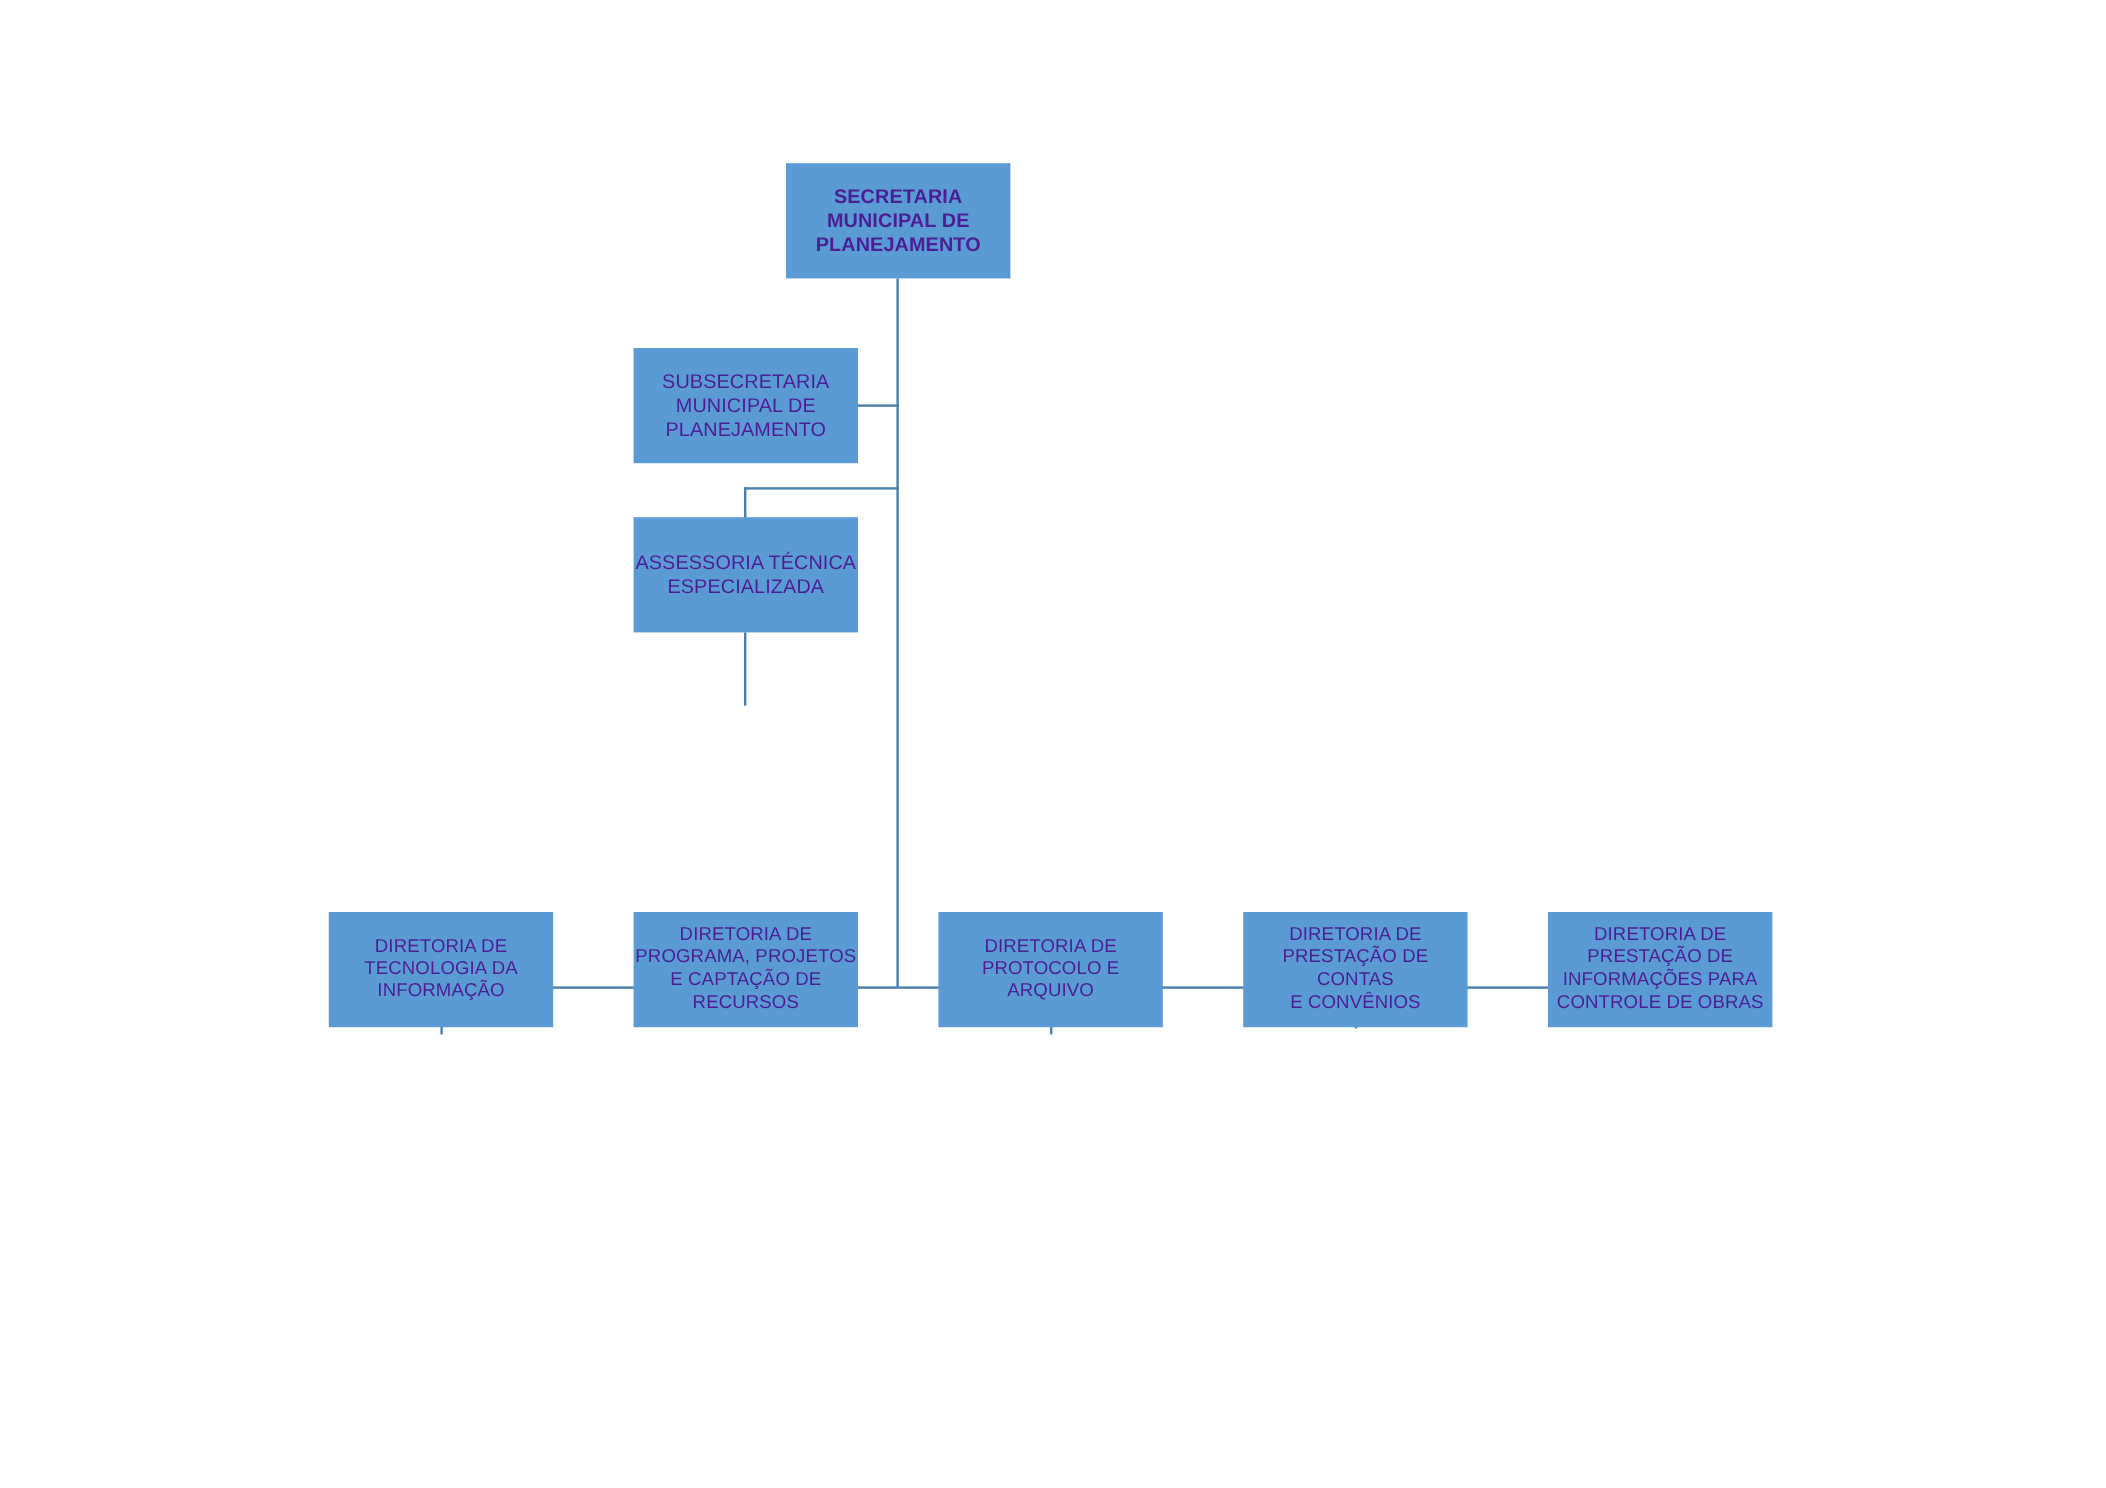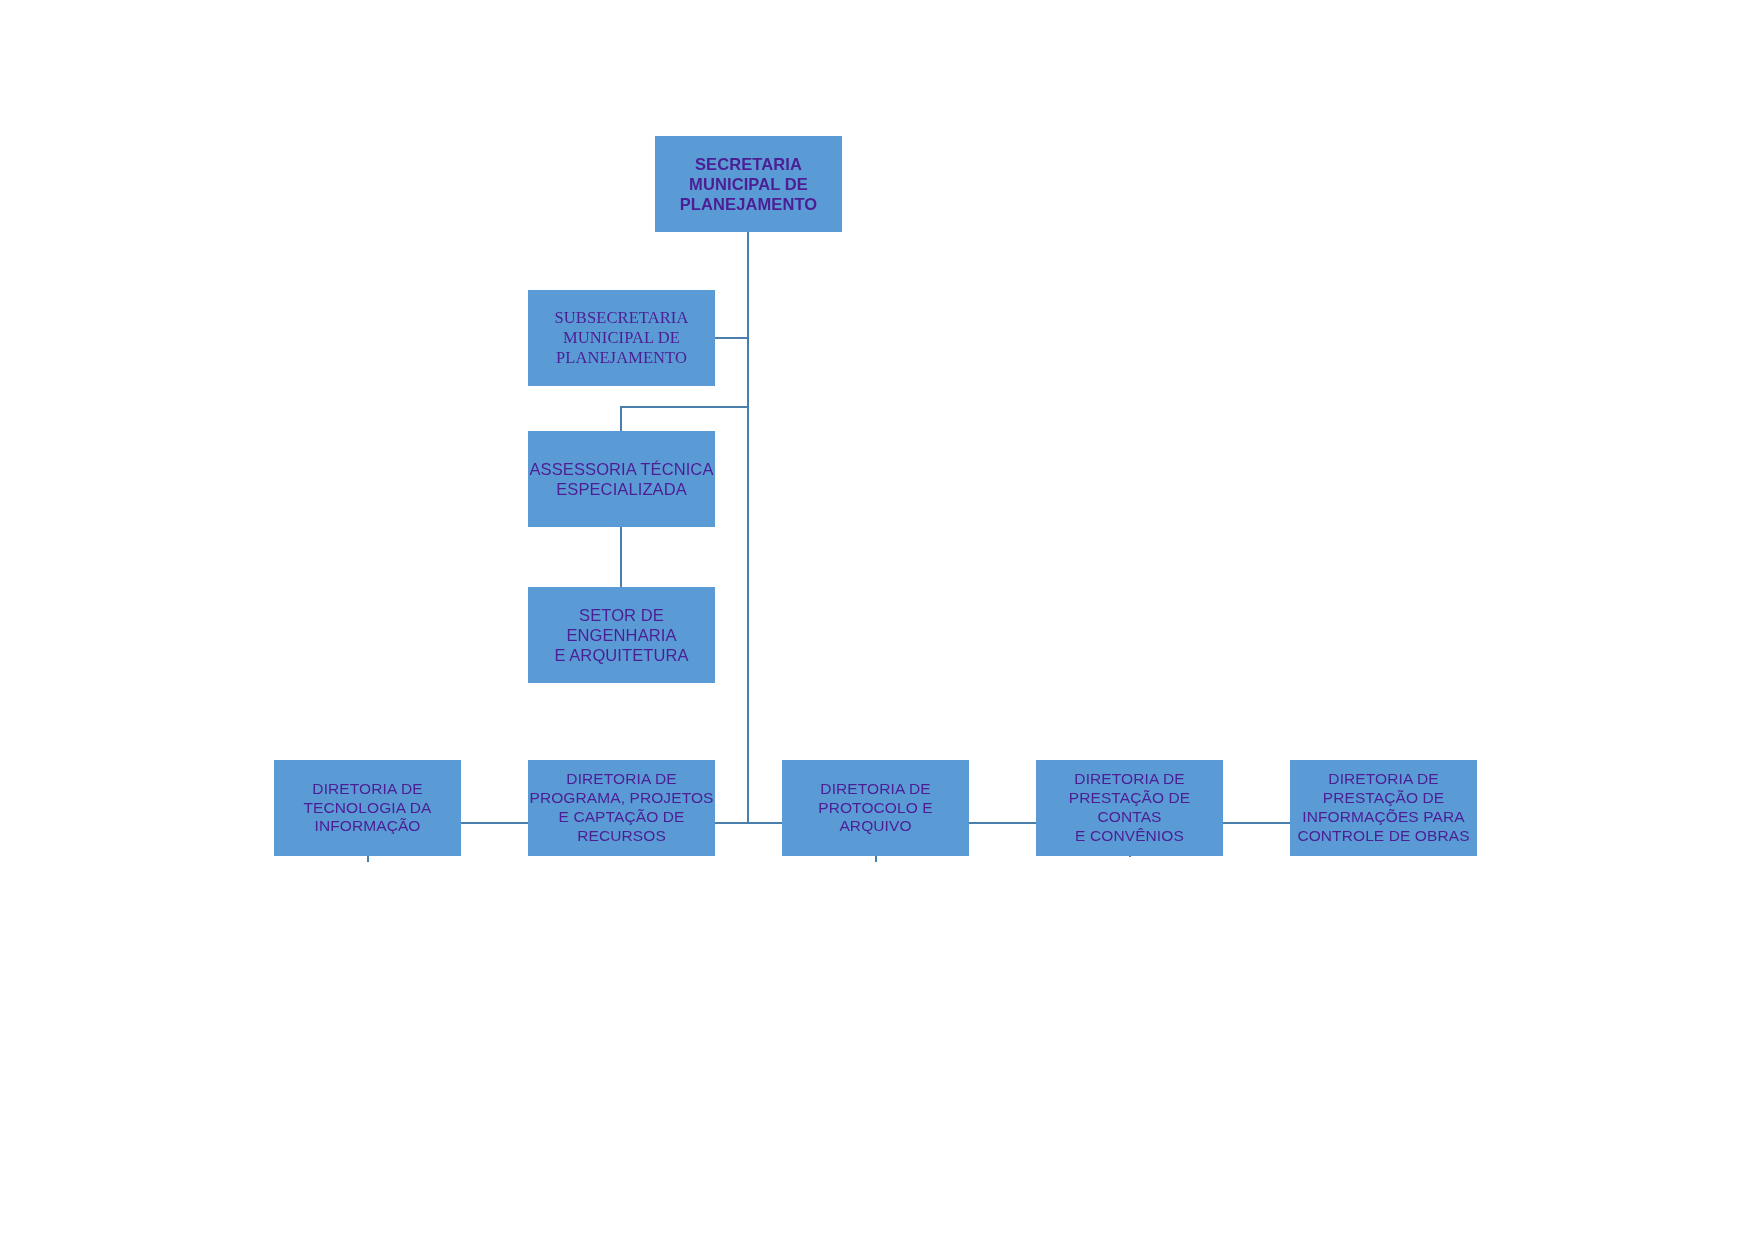--- a/index.html
+++ b/index.html
@@ -80,35 +80,31 @@
   <div class="conn conn-v" style="left:875px; top:822px; height:40px;"></div>
   <div class="conn conn-v" style="left:1129px; top:822px; height:35px;"></div>
   <div class="conn conn-v" style="left:1383px; top:822px; height:30px;"></div>
 
   <div class="node node-root" style="left:655px; top:136px; width:187px; height:96px;">
     <span class="node-text">SECRETARIA
 MUNICIPAL DE
 PLANEJAMENTO</span>
   </div>
 
-  <div class="node node-mid" style="left:528px; top:290px; width:187px; height:96px;font-family:Liberation Serif, serif;">
+  <div class="node node-mid" style="left:528px; top:290px; width:187px; height:96px;">
     <span class="node-text">SUBSECRETARIA
 MUNICIPAL DE
 PLANEJAMENTO</span>
   </div>
 
   <div class="node node-mid node-wide" style="left:528px; top:431px; width:187px; height:96px;">
     <span class="node-text">ASSESSORIA TÉCNICA
 ESPECIALIZADA</span>
   </div>
 
-  <div class="node node-mid node-wide" style="left:528px; top:587px; width:187px; height:96px;">
-    <span class="node-text">SETOR DE ENGENHARIA
-E ARQUITETURA</span>
-  </div>
 
   <div class="node node-leaf" style="left:274px; top:760px; width:187px; height:96px;">
     <span class="node-text">DIRETORIA DE
 TECNOLOGIA DA
 INFORMAÇÃO</span>
   </div>
 
   <div class="node node-leaf node-wide" style="left:528px; top:760px; width:187px; height:96px;">
     <span class="node-text">DIRETORIA DE
 PROGRAMA, PROJETOS

